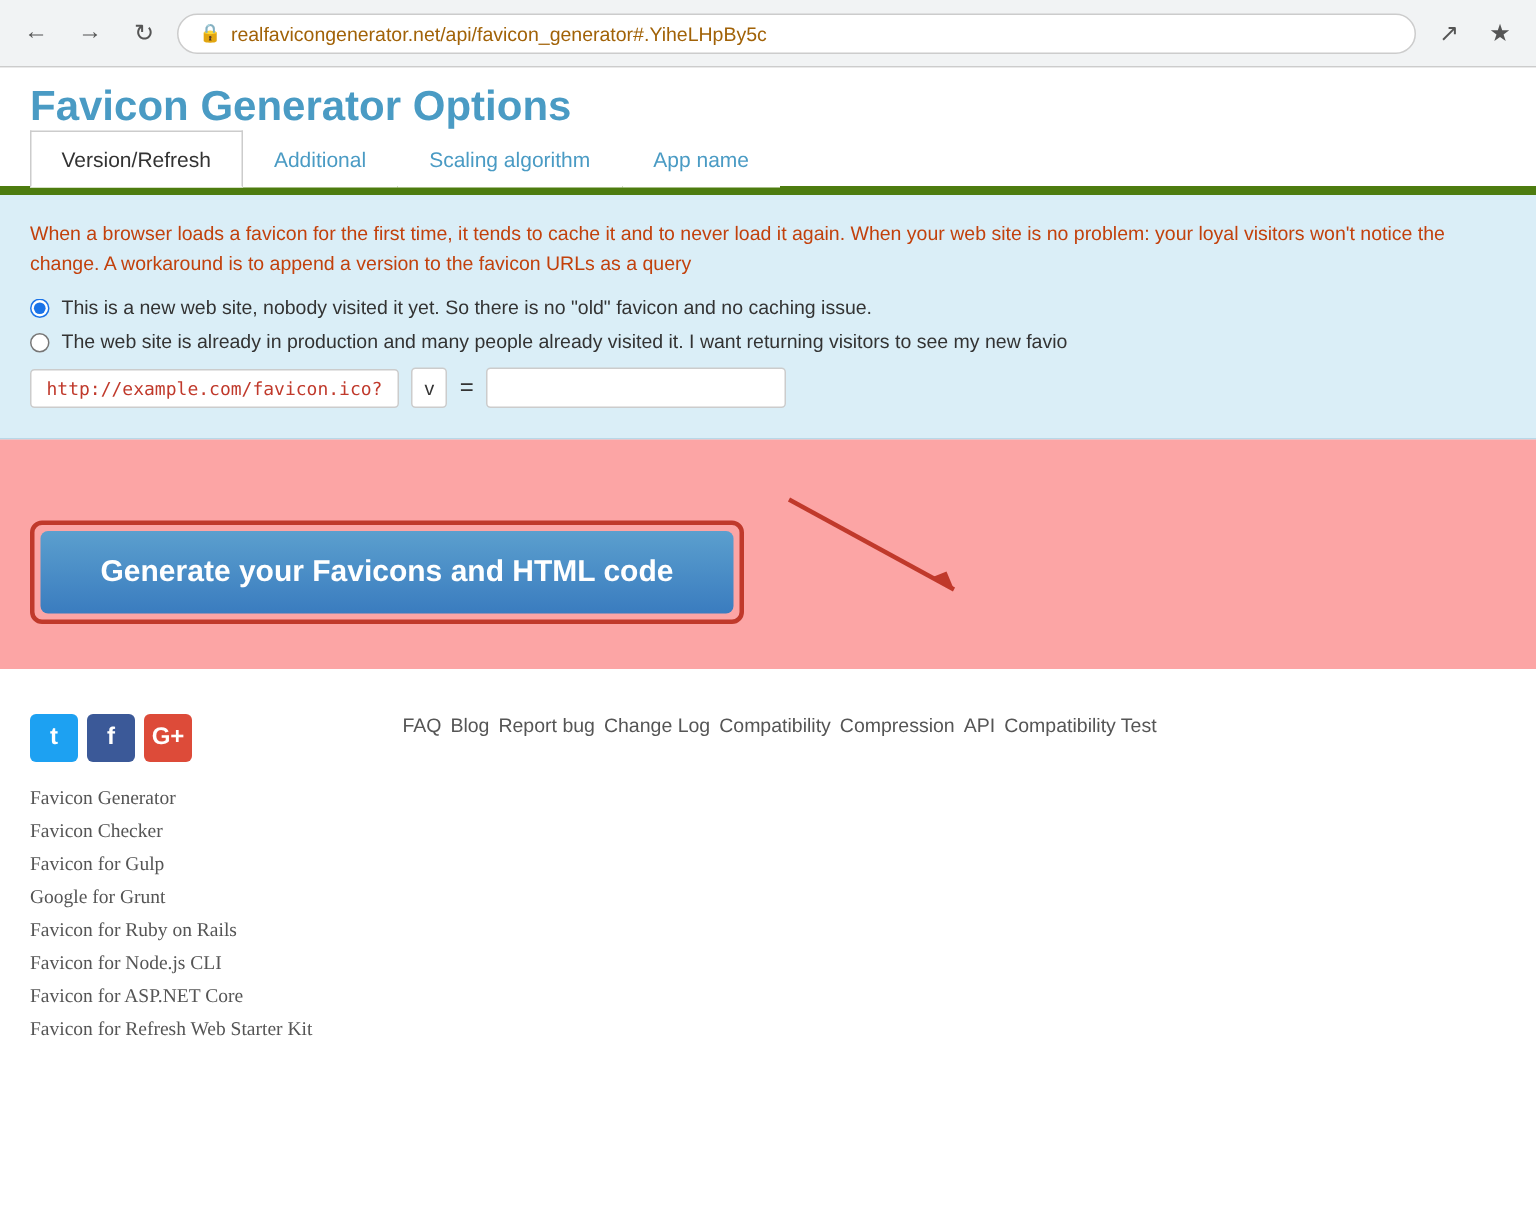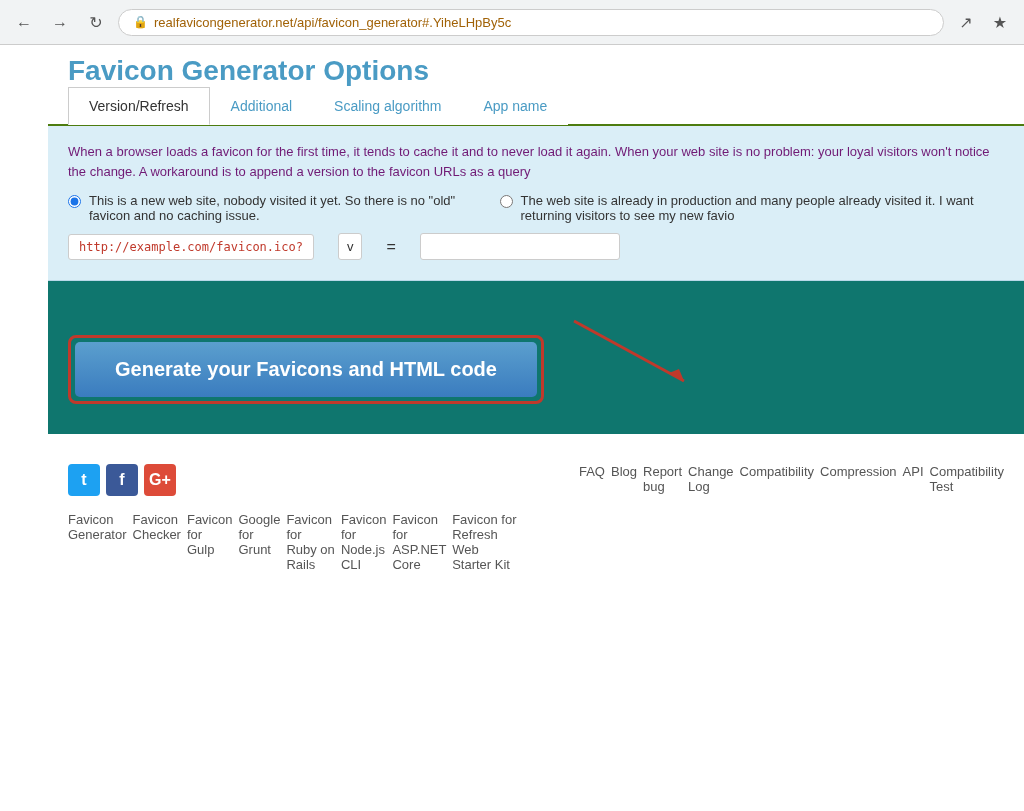--- a/index.html
+++ b/index.html
@@ -49,39 +49,38 @@
     .browser-action-btn {
       width: 28px; height: 28px;
       border: none; background: transparent; cursor: pointer;
       color: #555; font-size: 16px;
       display: flex; align-items: center; justify-content: center;
     }
 
     
     .page-content {
       overflow: hidden;
-      margin-left: 48px;
     }
 
     
     .page-title-area {
       padding: 10px 20px 0 20px;
       background: #fff;
     }
     .page-title {
       font-size: 28px;
       font-weight: bold;
       color: #4a9bc4;
       margin-bottom: 0;
     }
 
     
     .tabs-container {
       background: #fff;
-      border-bottom: 2px solid #4d7c0f;
+      border-bottom: 6px solid #4d7c0f;
       padding: 0 20px;
       display: flex;
       gap: 0;
       margin-bottom: 0;
     }
     .tab {
       padding: 10px 20px;
       cursor: pointer;
       font-size: 14px;
       color: #4a9bc4;
@@ -100,40 +99,40 @@
 
     
     .info-section {
       background: #daeef7;
       padding: 16px 20px 20px 20px;
       border-bottom: 1px solid #b8d8e8;
     }
     .info-text {
       font-size: 13px;
       line-height: 1.5;
-      color: #701a75;
+      color: #c2410c;
       margin-bottom: 12px;
     }
 
-    .radio-group { display: flex; flex-direction: row; gap: 22px; }
+    .radio-group { display: flex; flex-direction: column; gap: 8px; }
     .radio-option {
       display: flex;
       align-items: flex-start;
       gap: 8px;
       font-size: 13px;
       color: #333;
       cursor: pointer;
     }
     .radio-option input[type="radio"] { margin-top: 2px; accent-color: #1a73e8; }
 
     
     .version-row {
       display: flex;
       align-items: center;
-      gap: 24px;
+      gap: 8px;
       margin-top: 10px;
     }
     .version-prefix {
       font-family: monospace;
       font-size: 12px;
       color: #c0392b;
       background: #fff;
       border: 1px solid #ccc;
       padding: 5px 10px;
       border-radius: 3px;
@@ -155,21 +154,21 @@
       padding: 5px 8px;
       border: 1px solid #ccc;
       border-radius: 3px;
       font-size: 13px;
       background: #fff;
     }
 
     
     .generate-section {
       padding: 30px 20px;
-      background: #0f766e;
+      background: #fca5a5;
     }
     .generate-btn-wrapper {
       display: inline-block;
       border: 3px solid #c0392b;
       border-radius: 8px;
       padding: 4px;
       position: relative;
     }
     .generate-btn {
       background: linear-gradient(180deg, #5b9fce 0%, #3a7cbf 100%);
@@ -210,21 +209,21 @@
       display: flex; align-items: center; justify-content: center;
       color: #fff;
       font-weight: bold;
       font-size: 16px;
       cursor: pointer;
     }
     .social-twitter { background: #1da1f2; }
     .social-facebook { background: #3b5998; }
     .social-googleplus { background: #dd4b39; }
 
-    .footer-links { display: flex; flex-direction: row; gap: 6px; }
+    .footer-links { display: flex; flex-direction: column; gap: 6px; font-family: Liberation Serif, serif; }
     .footer-link {
       color: #555;
       font-size: 13px;
       text-decoration: none;
       cursor: pointer;
     }
 
     .footer-right {}
     .footer-right-links { display: flex; flex-direction: row; gap: 6px; }
   </style>

